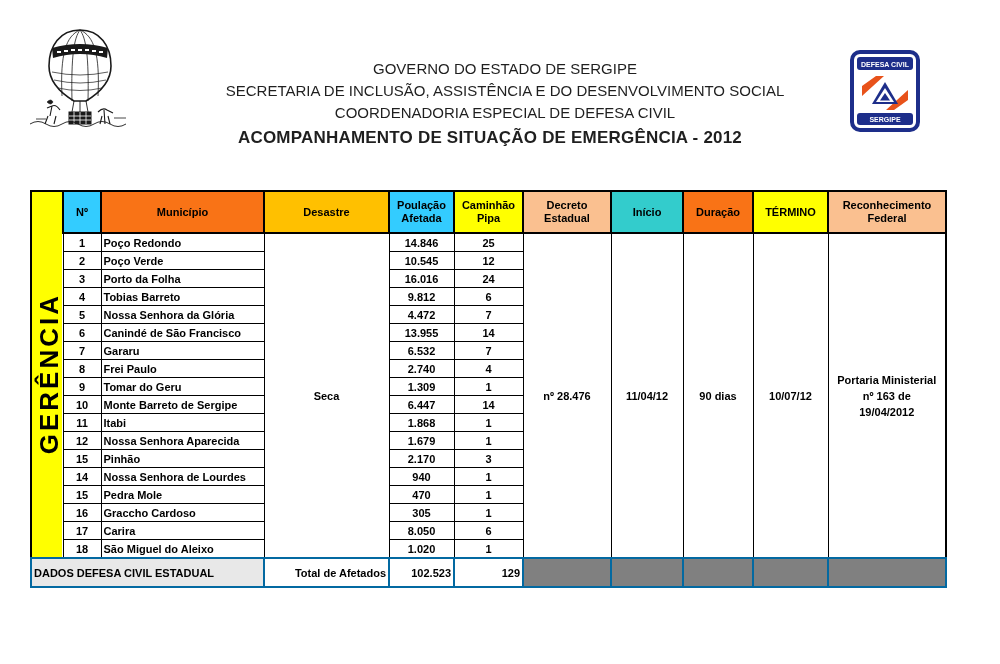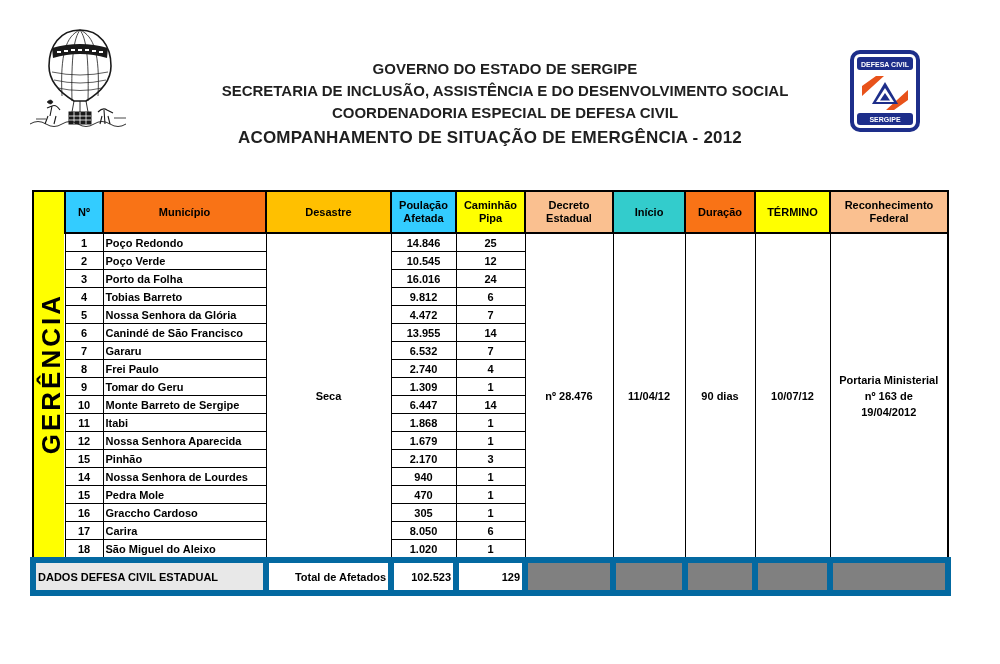--- a/index.html
+++ b/index.html
@@ -2,21 +2,21 @@
 <html><head>
 <meta charset="utf-8">
 <style>
   html,body{margin:0;padding:0;background:#fff;}
   .page{position:relative;width:1000px;height:664px;background:#ffffff;overflow:hidden;
         font-family:"Liberation Sans",sans-serif;color:#1a1a1a;}
 
   
   .balloon-logo{position:absolute;left:26px;top:26px;width:108px;height:102px;}
   .org-block{position:absolute;left:150px;top:58px;width:710px;text-align:center;
-             font-weight:bold;font-size:15px;line-height:22px;color:#1f1f1f;}
+             font-weight:normal;font-size:15px;line-height:22px;color:#1f1f1f;}
   .doc-title{position:absolute;left:80px;top:128px;width:820px;text-align:center;
              font-weight:bold;font-size:17px;letter-spacing:.2px;color:#1f1f1f;}
   .badge{position:absolute;left:850px;top:50px;width:70px;height:82px;}
 
   
   table.sit{position:absolute;left:30px;top:190px;width:915px;border-collapse:collapse;
             table-layout:fixed;font-family:"Liberation Sans",sans-serif;}
   table.sit td, table.sit th{border:1px solid #000;padding:0 2px;font-size:11px;
             font-weight:bold;color:#000;overflow:hidden;}
   table.sit{border:2px solid #000;}
@@ -24,21 +24,21 @@
              border:2px solid #000;}
   td.gerencia{background:#FFFF00;text-align:center;vertical-align:middle;border:2px solid #000;}
   .vert{writing-mode:vertical-rl;transform:rotate(180deg);font-weight:bold;font-size:26px;
         letter-spacing:3px;white-space:nowrap;}
   tr.data td{height:17px;line-height:16px;}
   td.c-num{text-align:center;}
   td.c-mun{text-align:left;padding-left:4px;}
   td.c-val{text-align:center;}
   td.m-cell{text-align:center;vertical-align:middle;background:#fff;}
   td.m-rec{white-space:pre-line;line-height:15px;}
-  tr.foot td{height:27px;border:6px solid #0369a1;}
+  tr.foot td{height:27px;border:2px solid #0369a1;}
   td.f-label{background:#E8E8E8;text-align:left;padding-left:5px;font-size:11.5px;}
   td.f-red{color:#DD0000;text-align:right;background:#fff;}
   td.f-gray{background:#808080;}
 
   
   .bg-cyan{background:#33CCFF;color:#000;}
   .bg-red{background:#f97316;color:#70201A;}
   .bg-gold{background:#FFC000;color:#17375E;}
   .bg-cyan2{background:#33CCFF;color:#17375E;}
   .bg-yellow{background:#FFFF00;color:#17375E;}

